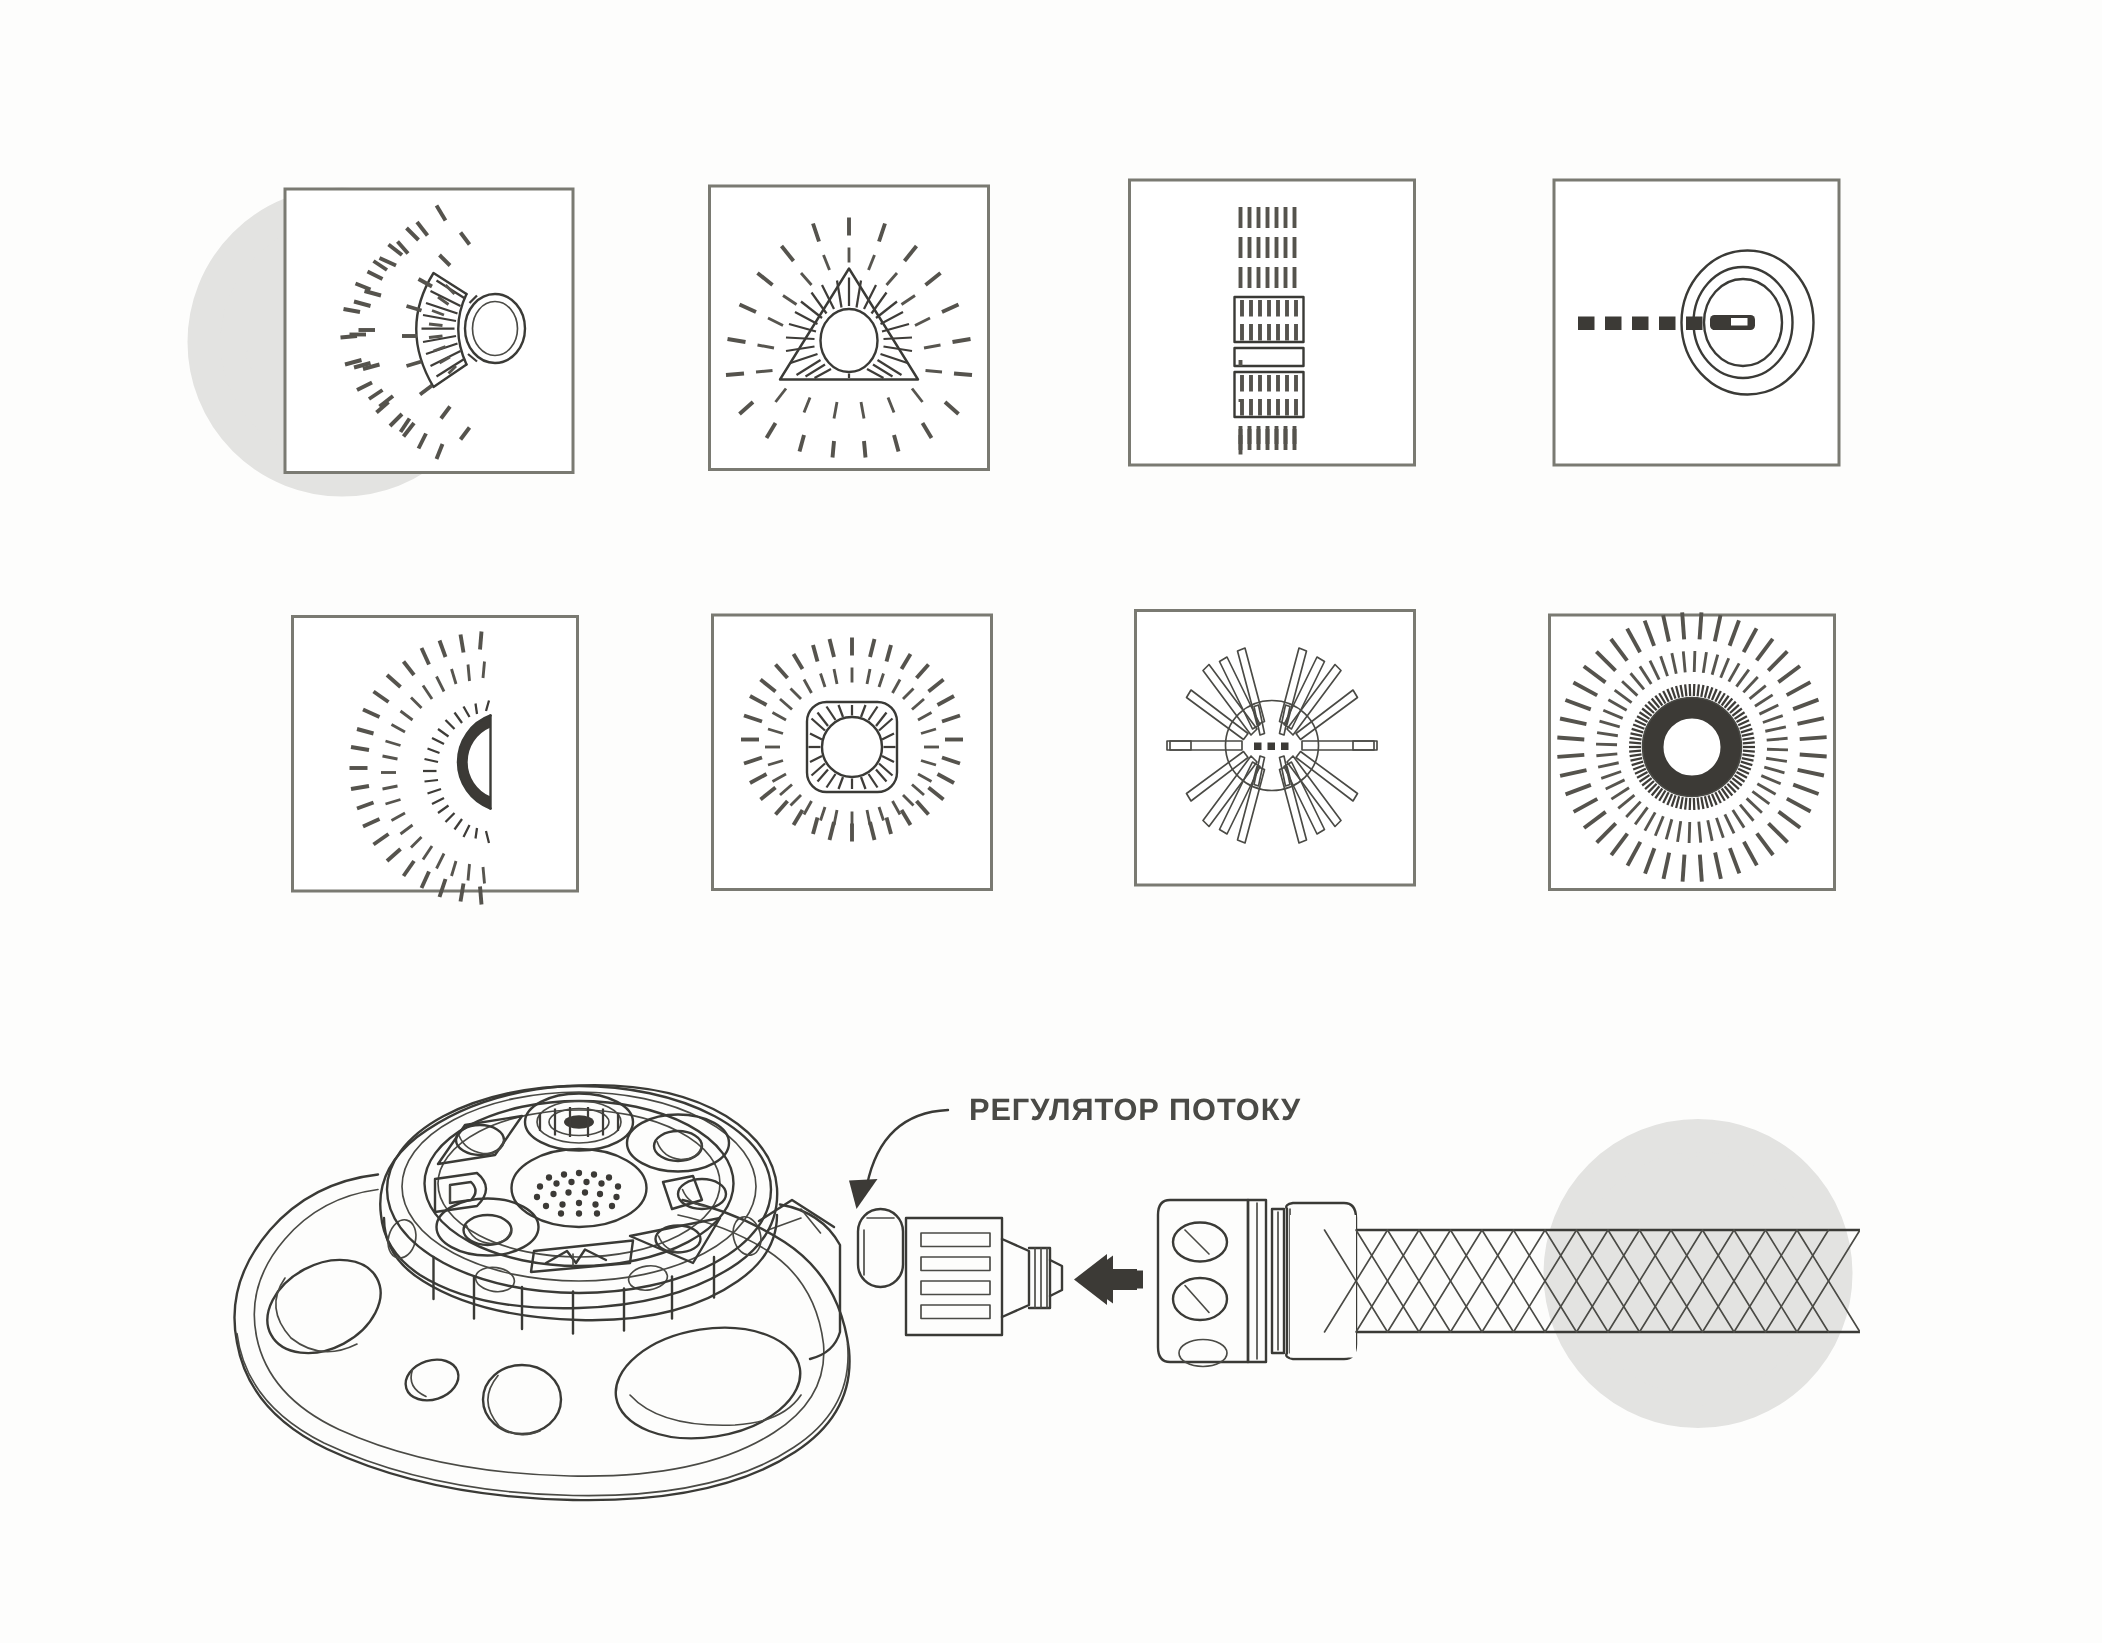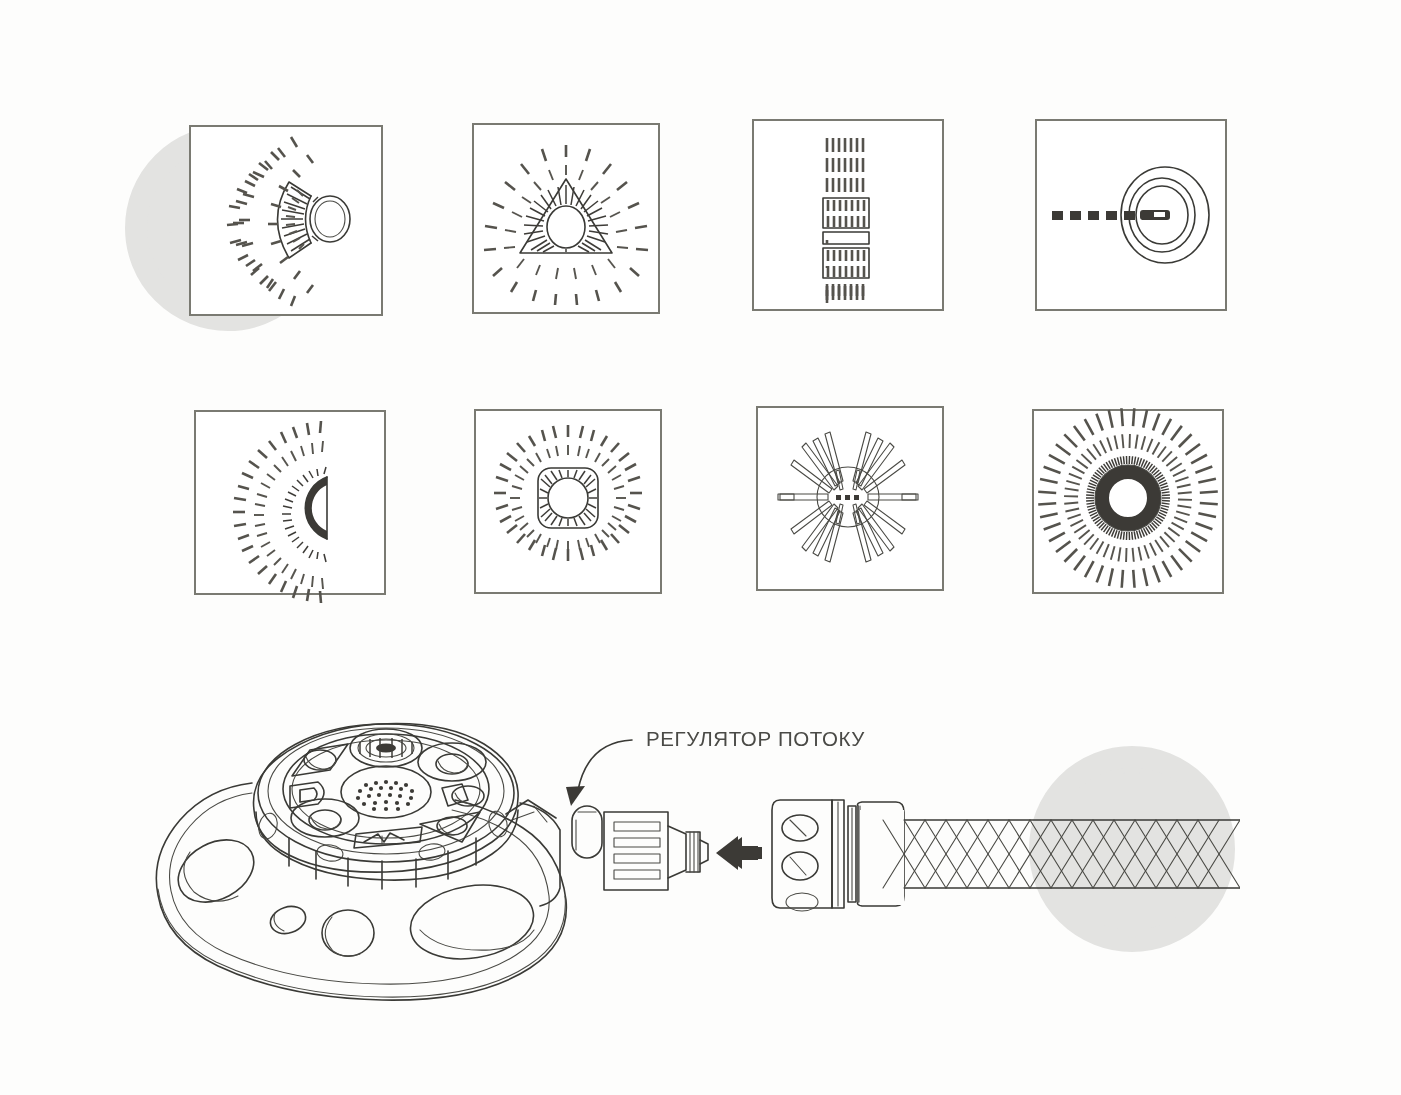--- a/index.html
+++ b/index.html
@@ -3,21 +3,21 @@
 <meta charset="utf-8">
 <style>
   html,body{margin:0;padding:0;}
   body{
     width:1401px;height:1095px;
     background:#fdfdfc;
     font-family:"Liberation Sans", sans-serif;
     overflow:hidden;
     position:relative;
   }
-  #stage{position:absolute;inset:0;}
+  #stage{position:absolute;inset:0;font-weight:bold;}
   svg.layer{position:absolute;left:0;top:0;width:1401px;height:1095px;}
   .ink{fill:none;stroke:#3a3a36;stroke-width:1.6;stroke-linecap:round;stroke-linejoin:round;}
   .ink-thin{fill:none;stroke:#4a4a45;stroke-width:1.1;stroke-linecap:round;stroke-linejoin:round;}
   .frame{fill:#ffffff;stroke:#7a7a72;stroke-width:2;}
   .tick{stroke:#55534d;stroke-width:2.6;stroke-linecap:butt;}
   .tick-fine{stroke:#57554f;stroke-width:1.9;stroke-linecap:butt;}
   .tick-dense{stroke:#3e3c38;stroke-width:1.5;stroke-linecap:butt;}
   .solidblk{fill:#3c3a36;}
   .wm{fill:#e3e3e1;}
   .lbl{

